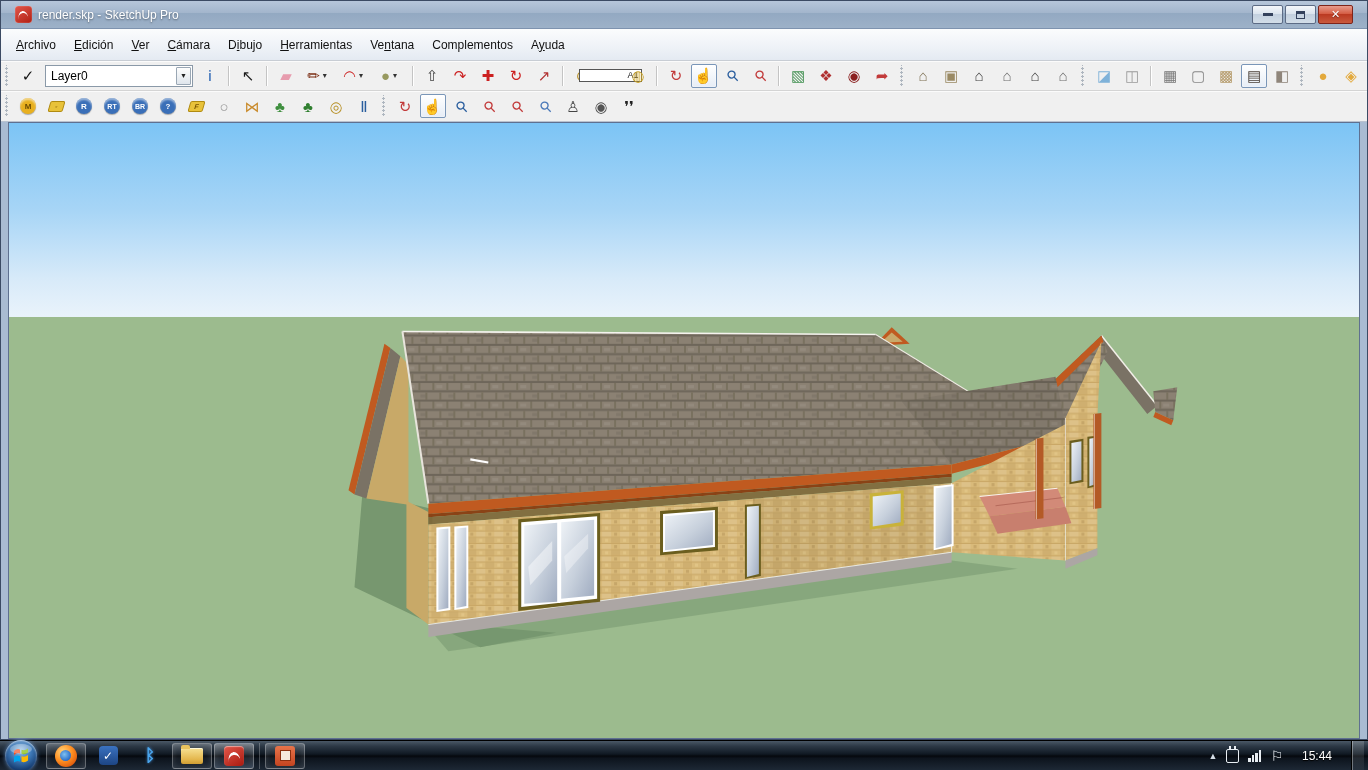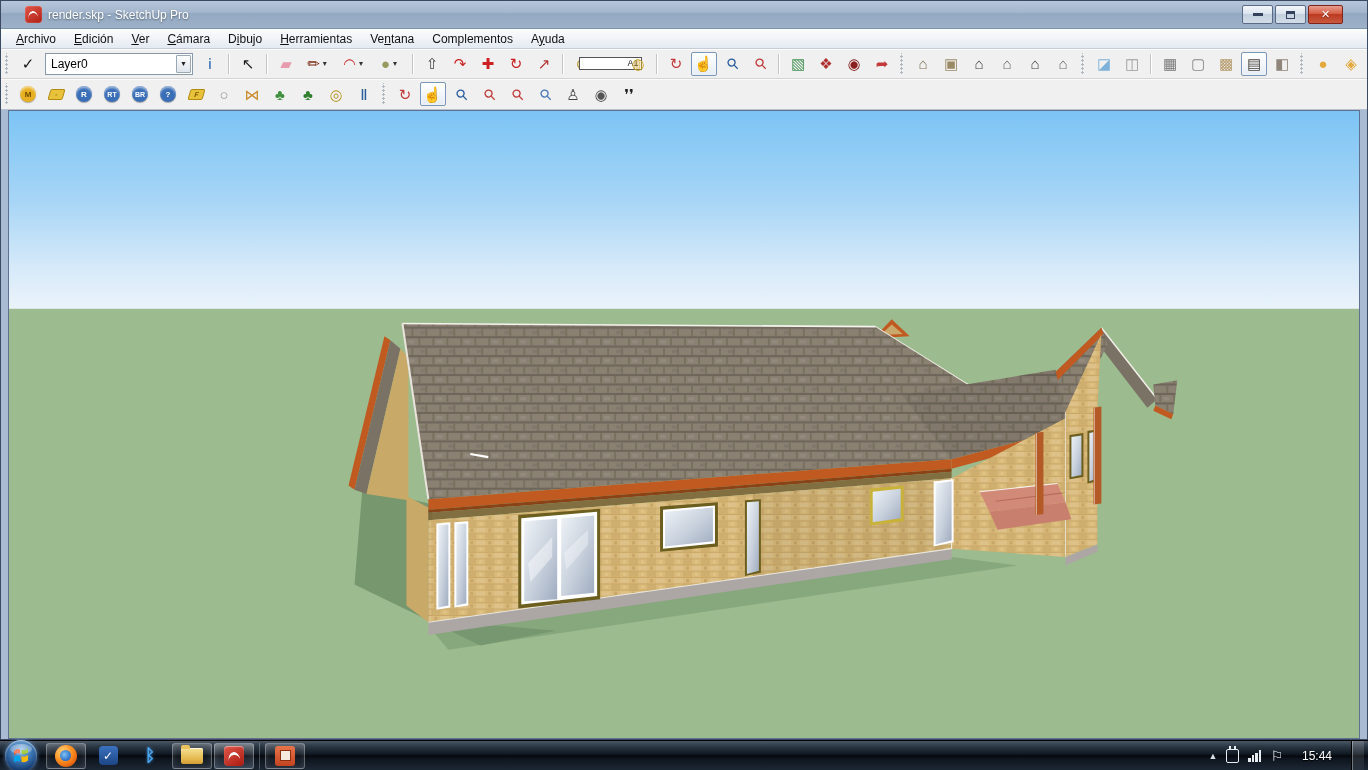--- a/index.html
+++ b/index.html
@@ -1,39 +1,39 @@
 <!DOCTYPE html>
 <html style="--skyTop: #7cc4f5; --skyMid: #a7d5f6; --skyLow: #d7eaf9; --skyHorizon: #eaf3fb; --ground: #9cbb8e; --shadow: #77976f; --roof: #8b8173; --roofLine: #6e665a; --roofGap: #79715f; --roofDark: #7a7265; --trim: #c05a20; --trimDark: #8a4316; --wall: #d9ba7a; --wallShade: #c8a968; --plinth: #aca6a4; --post: #b45a26; --frame: #6b5e1e; --frameYellow: #c9b23a; --stepsTop: #d28a78; --stepsFront: #c87f6e; --soffit: #7e6234;"><head>
 <meta charset="utf-8">
 <style>
   html,body{margin:0;padding:0;width:1368px;height:770px;overflow:hidden;
     font-family:"Liberation Sans","DejaVu Sans",sans-serif;font-size:12px;background:#000;}
   *{box-sizing:border-box;}
   .app{position:absolute;inset:0 0 30px 0;display:flex;flex-direction:column;
     border:1px solid #3b4a63;background:#a9bbd2;}
   
-  .titlebar{height:28px;display:flex;align-items:center;padding:0 22px;
+  .titlebar{height:28px;display:flex;align-items:center;padding:0 12px;
     background:linear-gradient(#b6c6da 0%,#a2b5cc 45%,#93a9c2 46%,#9db1c8 100%);
     border-bottom:1px solid #7e93af;}
   .su-logo{width:17px;height:17px;border-radius:3px;margin:0 6px 0 2px;flex:0 0 auto;
     background:linear-gradient(145deg,#e2574a,#b01f14);position:relative;box-shadow:inset 0 0 1px #fff;}
   .su-logo::after{content:"";position:absolute;left:3px;top:5px;width:10px;height:7px;
     border-top:2.5px solid #fff;border-radius:60% 60% 0 0/100% 100% 0 0;transform:rotate(-8deg);}
   .title-text{color:#fff;text-shadow:0 1px 2px rgba(0,0,0,.45);font-size:12px;}
   .win-controls{margin-left:auto;display:flex;gap:2px;padding-right:2px;}
   .wbtn{width:31px;height:19px;border:1px solid #5c6b85;border-radius:2px;
     background:linear-gradient(#f4f7fa,#dbe4ee 45%,#c3d0df 50%,#d2dde8);
     display:flex;align-items:center;justify-content:center;cursor:pointer;}
   .wbtn .bar{width:10px;height:3px;background:#33415c;}
   .wbtn .restore{width:9px;height:8px;border:1.5px solid #33415c;border-top-width:3px;background:transparent;}
   .wbtn.close{width:35px;border-color:#7e241a;
     background:linear-gradient(#e89c8e,#d55e45 45%,#bb3a22 50%,#c95a3e);}
   .wbtn.close .x{color:#fff;font-weight:bold;font-size:11px;text-shadow:0 1px 1px rgba(0,0,0,.4);line-height:1;}
   
-  .menubar{height:20px;display:flex;align-items:center;padding-left:6px;
+  .menubar{height:32px;display:flex;align-items:center;padding-left:6px;
     background:linear-gradient(#fbfcfd,#eef2f7 60%,#e4eaf2);border-bottom:1px solid #c8cdd4;}
   .menu-item{padding:2px 9px;color:#111;cursor:default;}
   .menu-item u{text-decoration:underline;}
   
   .toolbar{height:30px;display:flex;align-items:center;background:#f0f0f0;
     border-bottom:1px solid #d4d4d4;box-shadow:inset 0 1px 0 #fbfbfb;white-space:nowrap;overflow:hidden;}
   .toolbar.second{height:31px;border-bottom:1px solid #b9c2cf;}
   .grip{width:8px;height:22px;margin:0 2px 0 3px;flex:0 0 auto;
     background-image:radial-gradient(circle at 1.5px 1.5px,#aeb6bf 1px,transparent 1.2px);
     background-size:4px 4px;background-position:1px 2px;background-repeat:repeat-y;}

